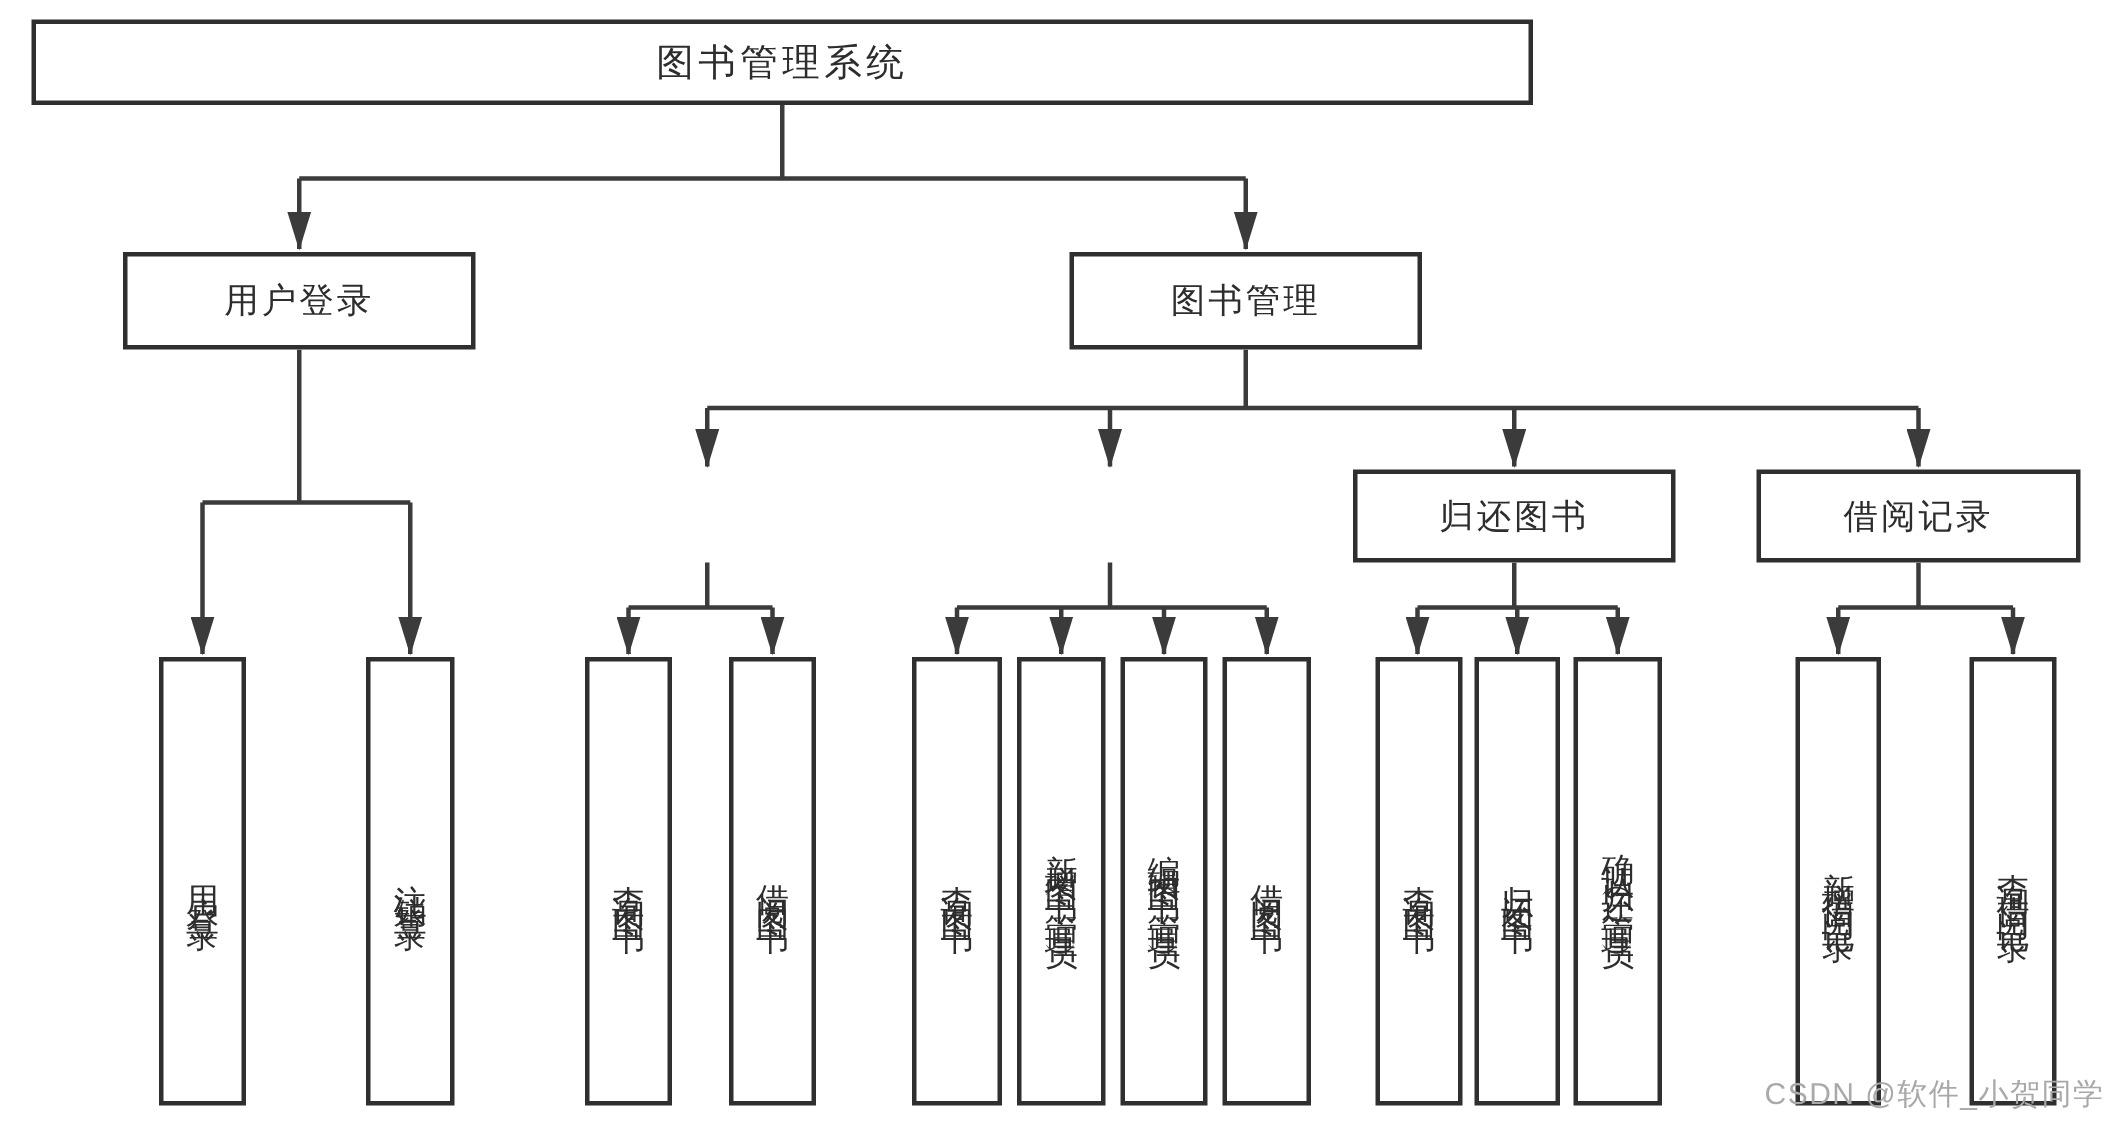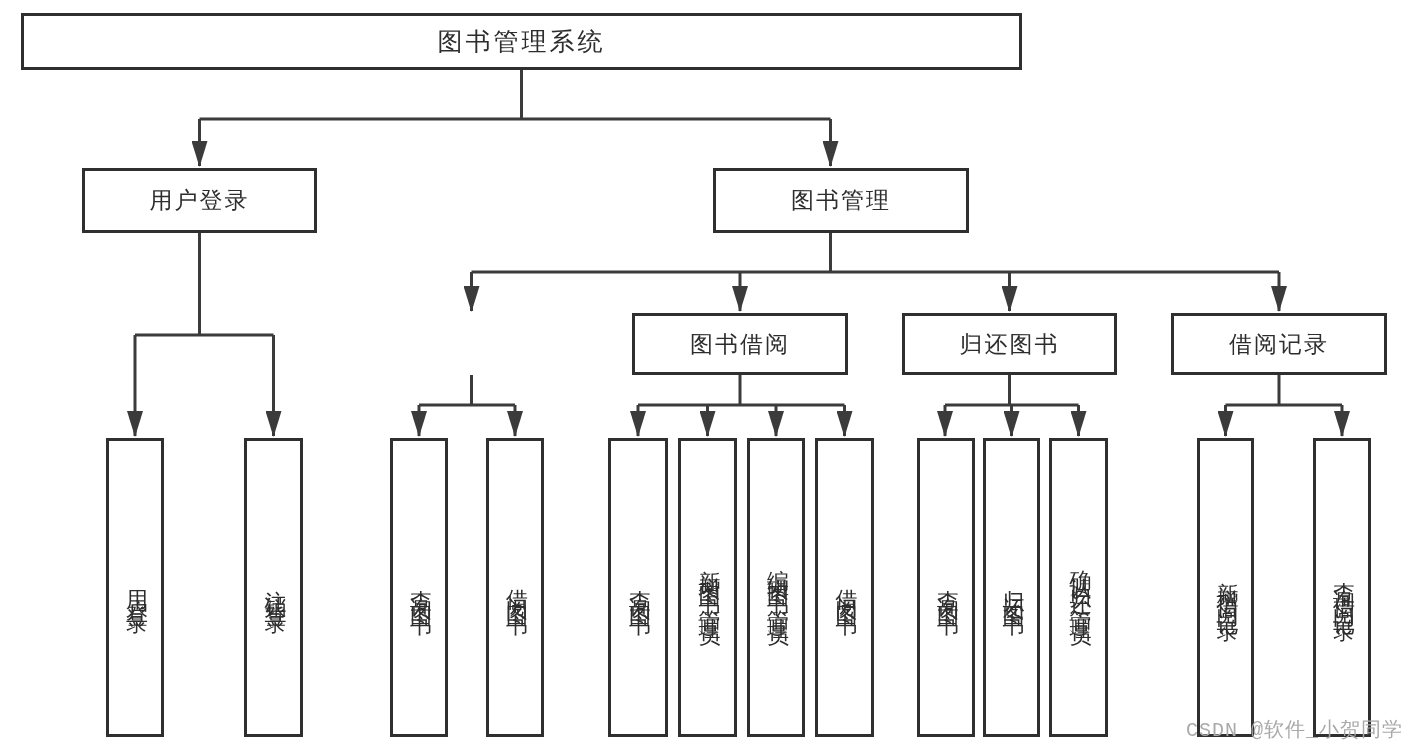--- a/index.html
+++ b/index.html
@@ -1,21 +1,21 @@
 <!DOCTYPE html>
 <html><head>
 <meta charset="utf-8">
 <style>
   html, body { margin: 0; padding: 0; background: #ffffff; }
   #canvas {
     position: relative;
     width: 1405px;
     height: 747px;
     background: #ffffff;
-    font-family: Liberation Mono, monospace;
+    font-family: Liberation Sans, sans-serif;
     overflow: hidden;
   }
   #wires {
     position: absolute;
     left: 0; top: 0;
     width: 1405px; height: 747px;
   }
   .node {
     position: absolute;
     box-sizing: border-box;
@@ -111,27 +111,24 @@
     </g>
   </svg>
 
   <div class="node h root" style="left:21px; top:13px; width:1001px; height:57px;">
     <span>图书管理系统</span>
   </div>
 
   <div class="node h" style="left:82px; top:168px; width:235px; height:65px;">
     <span>用户登录</span>
   </div>
-  <div class="node h" style="left:713px; top:168px; width:256px; height:65px;">
+  <div class="node h" style="left:713px; top:168px; width:235px; height:65px;">
     <span>图书管理</span>
   </div>
 
-  <div class="node h" style="left:632px; top:313px; width:216px; height:62px;">
-    <span>图书借阅</span>
-  </div>
   <div class="node h" style="left:902px; top:313px; width:215px; height:62px;">
     <span>归还图书</span>
   </div>
   <div class="node h" style="left:1171px; top:313px; width:216px; height:62px;">
     <span>借阅记录</span>
   </div>
 
   <div class="node v" style="left:106px; top:438px; width:58px; height:299px;">
     <span>用户登录</span>
   </div>

